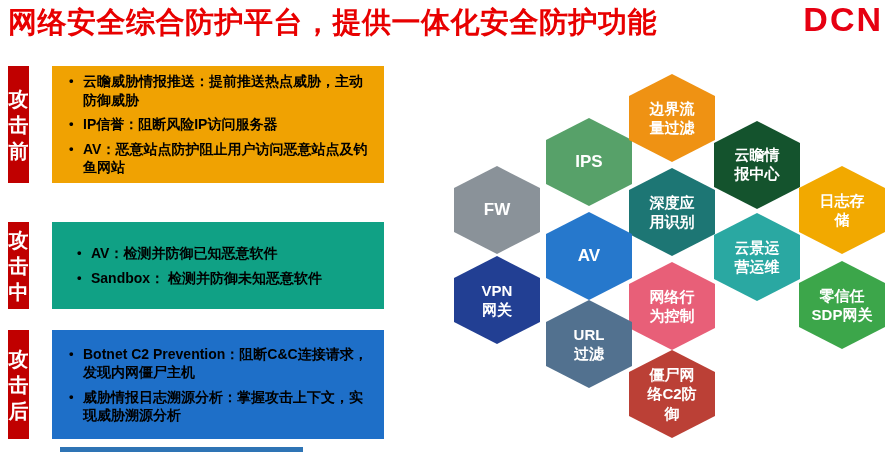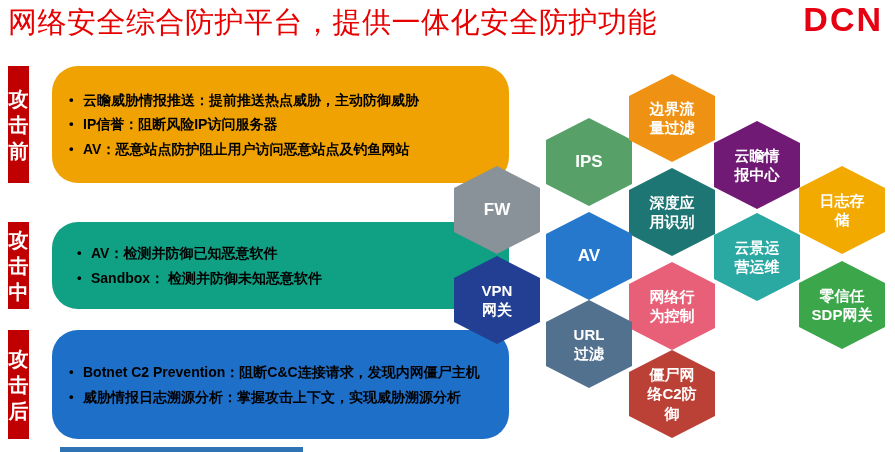--- a/index.html
+++ b/index.html
@@ -4,43 +4,43 @@
 <style>
   * { margin:0; padding:0; box-sizing:border-box; }
   html,body { width:895px; height:452px; overflow:hidden; }
   body {
     position:relative;
     background:#ffffff;
     font-family:"Liberation Sans","DejaVu Sans",sans-serif;
   }
   .page-title {
     position:absolute; left:8px; top:3px;
-    font-size:29px; font-weight:400; letter-spacing:0.5px;
+    font-size:29px; font-weight:700; letter-spacing:0.5px;
     white-space:nowrap;
   }
   .logo {
     position:absolute; right:12px; top:0px;
     font-size:34px; font-weight:900; letter-spacing:2px;
   }
   
   .stage { position:absolute; left:8px; width:438px; }
   .stage-1 { top:66px;  height:117px; }
   .stage-2 { top:222px; height:87px;  }
   .stage-3 { top:330px; height:109px; }
   .stage-label {
     position:absolute; left:0; top:0; bottom:0; width:21px;
     display:flex; align-items:center; justify-content:center;
     color:#ffffff; font-weight:800; font-size:20px; line-height:1.3;
     text-align:center;
   }
   .stage-label span { display:block; width:22px; word-break:break-all; }
   .stage-box {
-    position:absolute; left:44px; top:0; bottom:0; width:457px;
+    position:absolute; left:44px; top:0; bottom:0; width:332px;
     color:#000000; padding:8px 12px 8px 14px;
-    display:flex; flex-direction:column; justify-content:center;border-radius:26px;
+    display:flex; flex-direction:column; justify-content:center;
   }
   .stage-items { list-style:none; display:flex; flex-direction:column; gap:6px; }
   .stage-item {
     position:relative; padding-left:17px;
     font-size:14px; line-height:1.32; font-weight:700;
   }
   .stage-item::before {
     content:"•"; position:absolute; left:3px; top:0;
     font-size:13px;
   }
@@ -115,21 +115,21 @@
       <li class="stage-item"><span class="item-name">威胁情报日志溯源分析</span><span class="item-desc">：掌握攻击上下文，实现威胁溯源分析</span></li>
     </ul>
   </div>
 </div>
 
 <div class="hexwrap">
   <div class="hex hex-fw" style="background: rgb(138, 146, 153);">FW</div>
   <div class="hex hex-ips" style="background: rgb(87, 161, 105);">IPS</div>
   <div class="hex hex-boundary" style="background: rgb(239, 146, 19);">边界流
 量过滤</div>
-  <div class="hex hex-intel" style="background: #701a75;">云瞻情
+  <div class="hex hex-intel" style="background: #14532d; font-family: Liberation Serif, serif;">云瞻情
 报中心</div>
   <div class="hex hex-log" style="background: rgb(242, 169, 0);">日志存
 储</div>
   <div class="hex hex-deepapp" style="background: rgb(29, 118, 116);">深度应
 用识别</div>
   <div class="hex hex-av" style="background: rgb(38, 120, 204);">AV</div>
   <div class="hex hex-ops" style="background: rgb(42, 168, 162);">云景运
 营运维</div>
   <div class="hex hex-vpn" style="background: rgb(34, 63, 147);">VPN
 网关</div>

